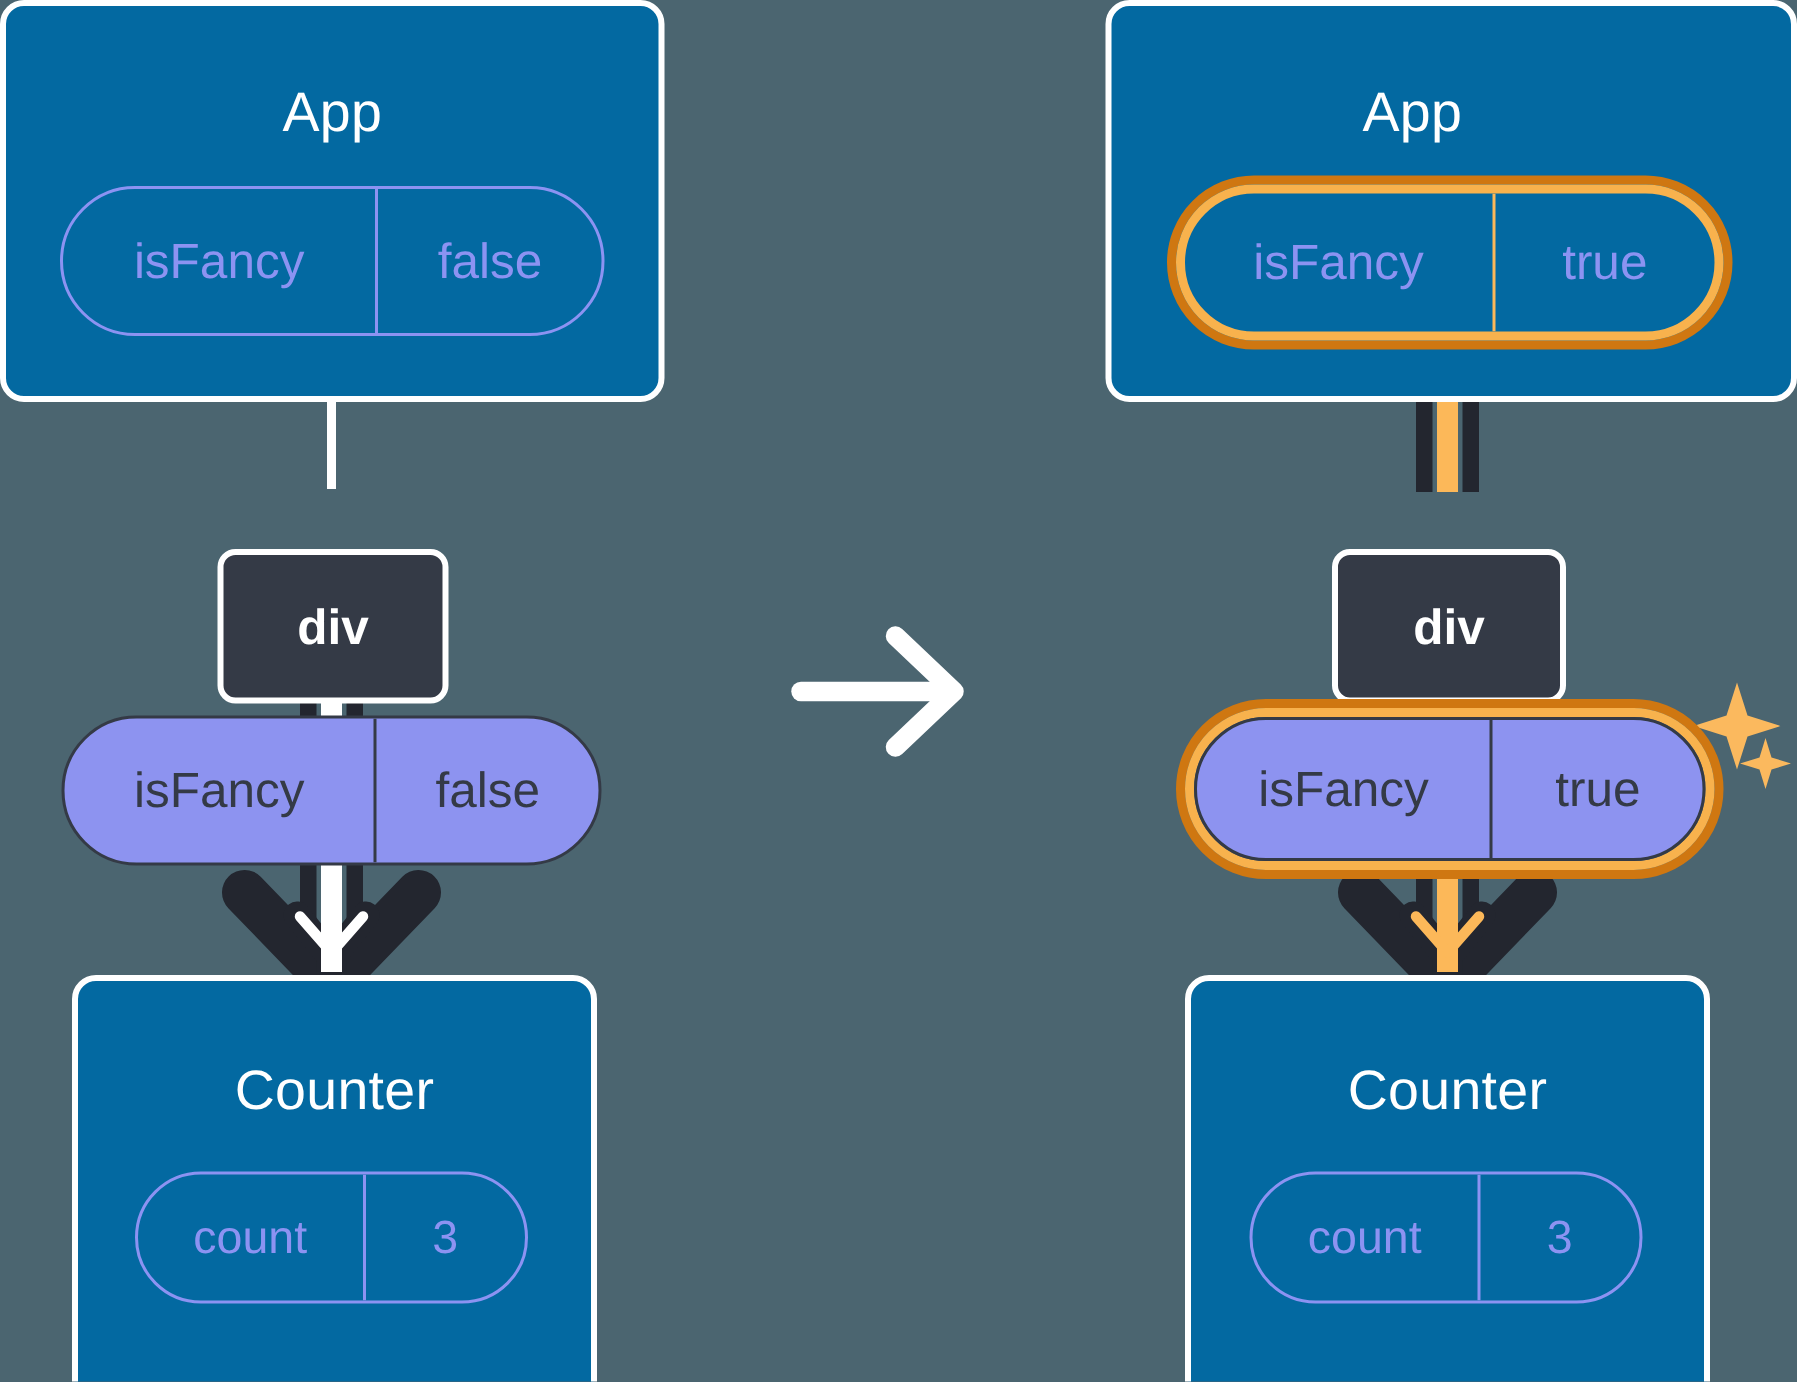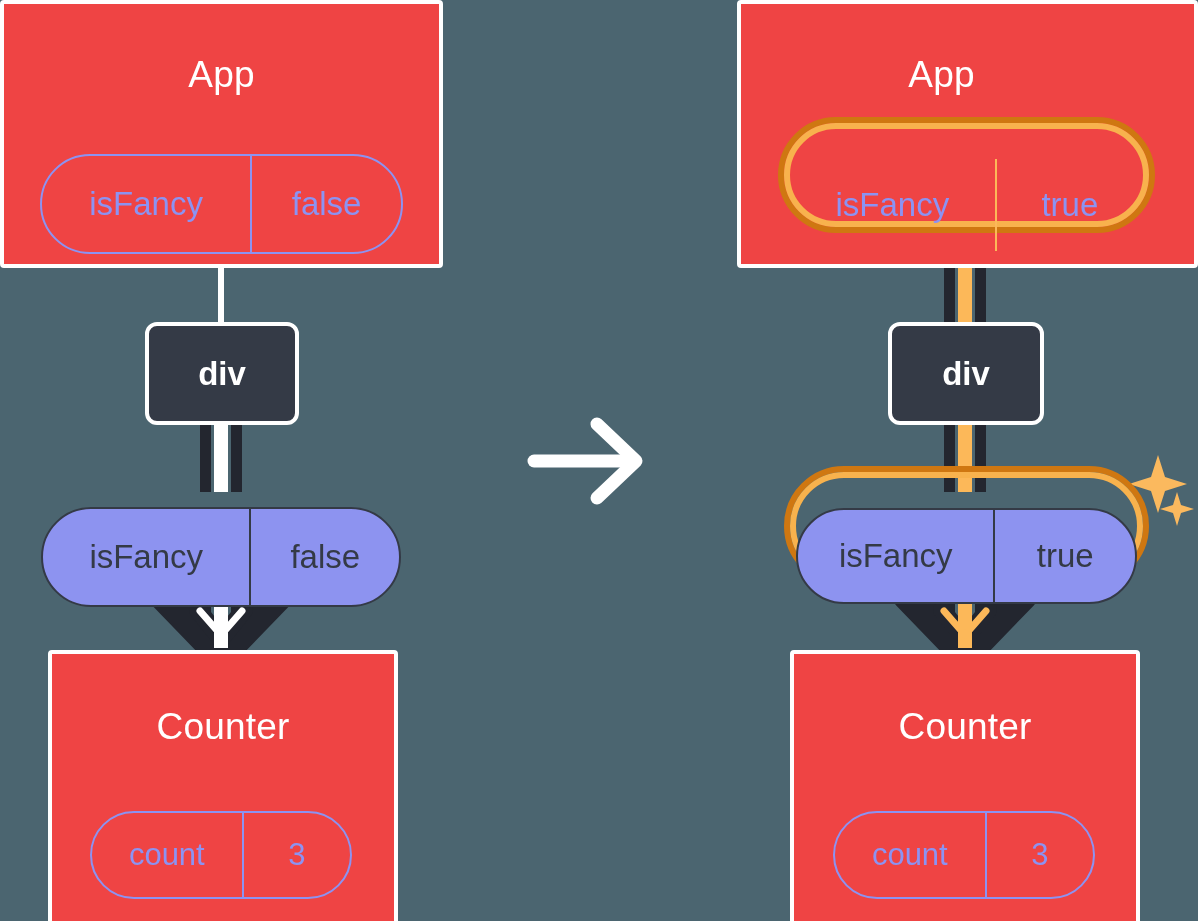--- a/index.html
+++ b/index.html
@@ -22,23 +22,23 @@
   .svg-layer {
     position: absolute;
     top: 0;
     left: 0;
     width: 1198px;
     height: 921px;
   }
   
   .cbox {
     position: absolute;
-    background: #ef4444;
+    background: #0369a1;
     border: 4px solid #ffffff;
-    border-radius: 4px;
+    border-radius: 16px;
     box-sizing: border-box;
   }
   .cbox-title {
     position: absolute;
     left: 0;
     right: 0;
     text-align: center;
     color: #ffffff;
     font-size: 37px;
     font-weight: 400;
@@ -49,30 +49,30 @@
     background: #343a46;
     border: 4px solid #ffffff;
     border-radius: 12px;
     box-sizing: border-box;
     display: flex;
     align-items: center;
     justify-content: center;
     color: #ffffff;
     font-size: 33px;
     font-weight: 700;
+    margin-top: 44px;
   }
   
   .pill {
     position: absolute;
     box-sizing: border-box;
     display: flex;
     align-items: stretch;
     border-radius: 999px;
     overflow: hidden;
-    margin-top: 30px;
   }
   .pill-outline {
     border: 2px solid #8c93f2;
     background: transparent;
   }
   .pill-filled {
     border: 2px solid #343a46;
     background: #8d93f0;
   }
   .pill-cell {

